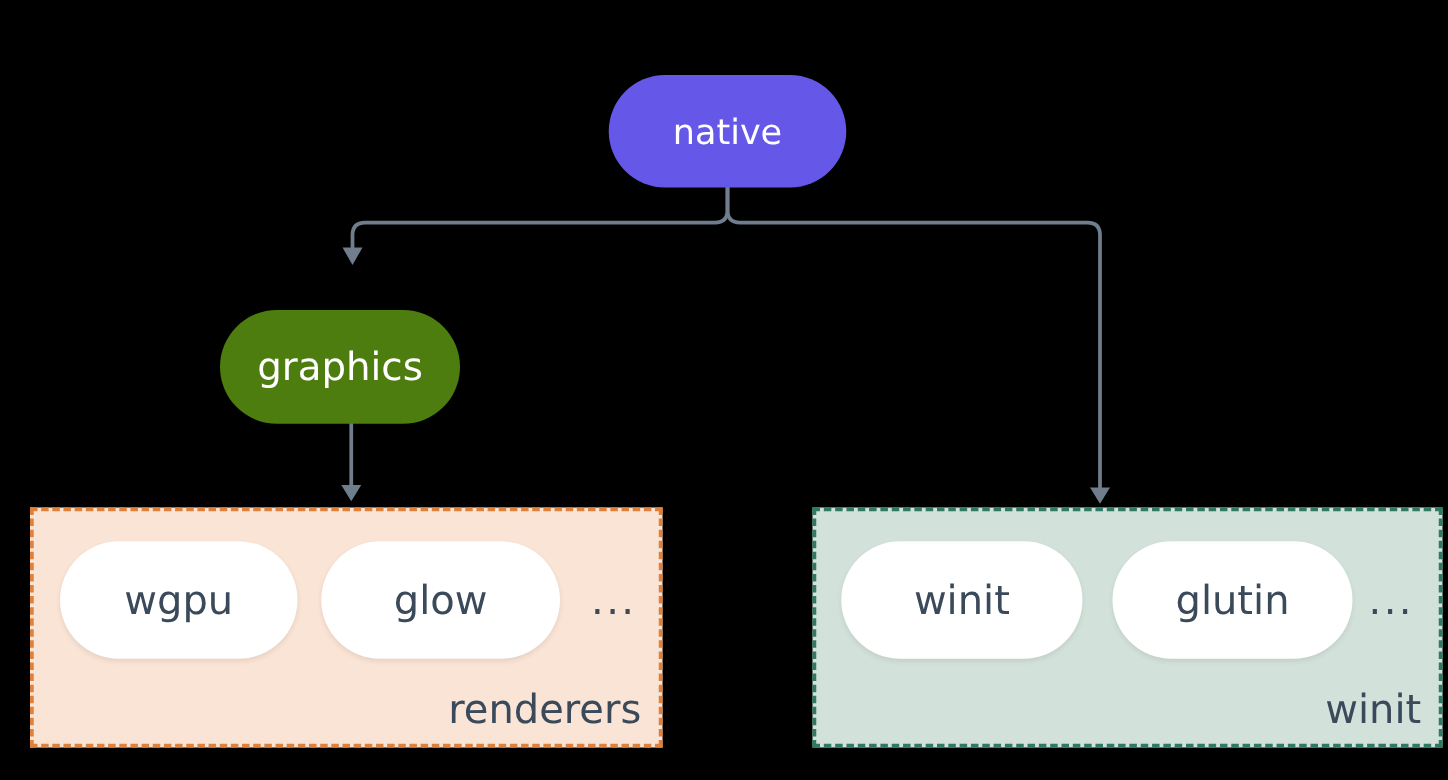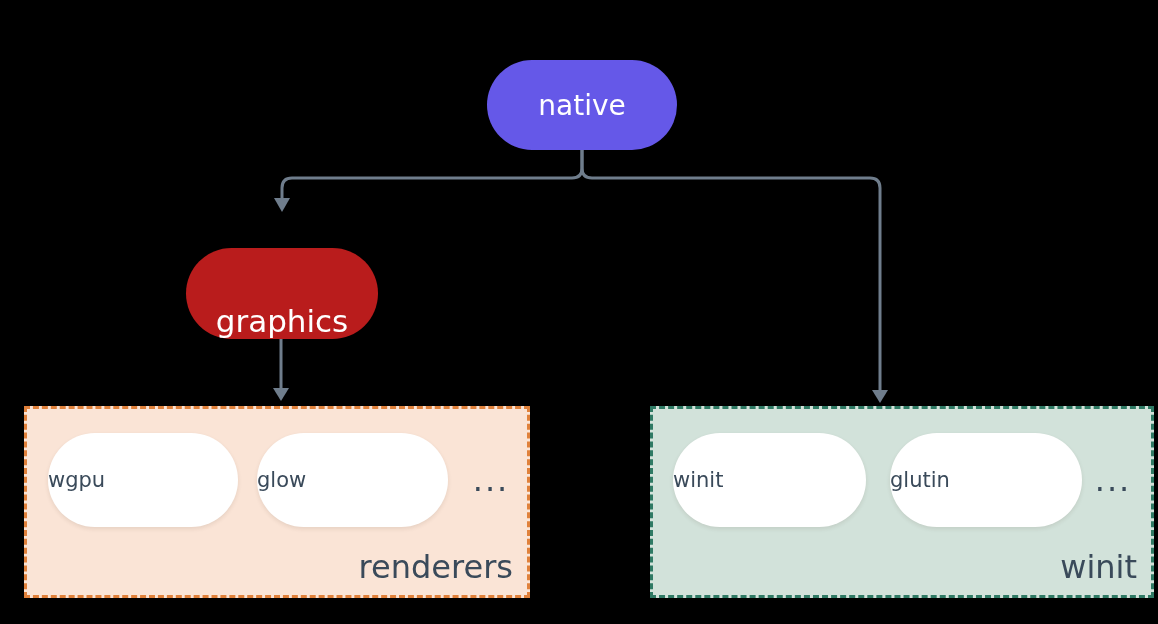--- a/index.html
+++ b/index.html
@@ -32,25 +32,24 @@
   }
 
   .node-native {
     left: 487px; top: 28px;
     width: 190px; height: 90px;
     background: #6558e8;
     font-size: 28px;
   }
 
   .node-graphics {
-    left: 186px; top: 216px;
+    left: 176px; top: 216px;
     width: 192px; height: 91px;
-    background: #b91c1c;
+    background: #4d7c0f;
     font-size: 31px;
-    align-items: flex-end;
   }
 
   .group-box {
     position: absolute;
     top: 406px;
     height: 192px;
   }
   .group-renderers {
     left: 24px;
     width: 506px;
@@ -64,24 +63,25 @@
     border: 3px dashed #2f7a64;
     margin-left: 20px;
   }
 
   .leaf-pill {
     position: absolute;
     top: 24px;
     height: 94px;
     display: flex;
     align-items: center;
+    justify-content: center;
     background: #ffffff;
     border-radius: 999px;
     color: #3a4a5a;
-    font-size: 21px;
+    font-size: 32px;
     box-shadow: 0 2px 4px rgba(60,40,20,0.10);
   }
   .group-renderers .leaf-1 { left: 21px;  width: 190px; }
   .group-renderers .leaf-2 { left: 230px; width: 191px; }
   .group-shells    .leaf-1 { left: 20px;  width: 193px; }
   .group-shells    .leaf-2 { left: 237px; width: 192px; }
 
   .dots {
     position: absolute;
     top: 24px;

